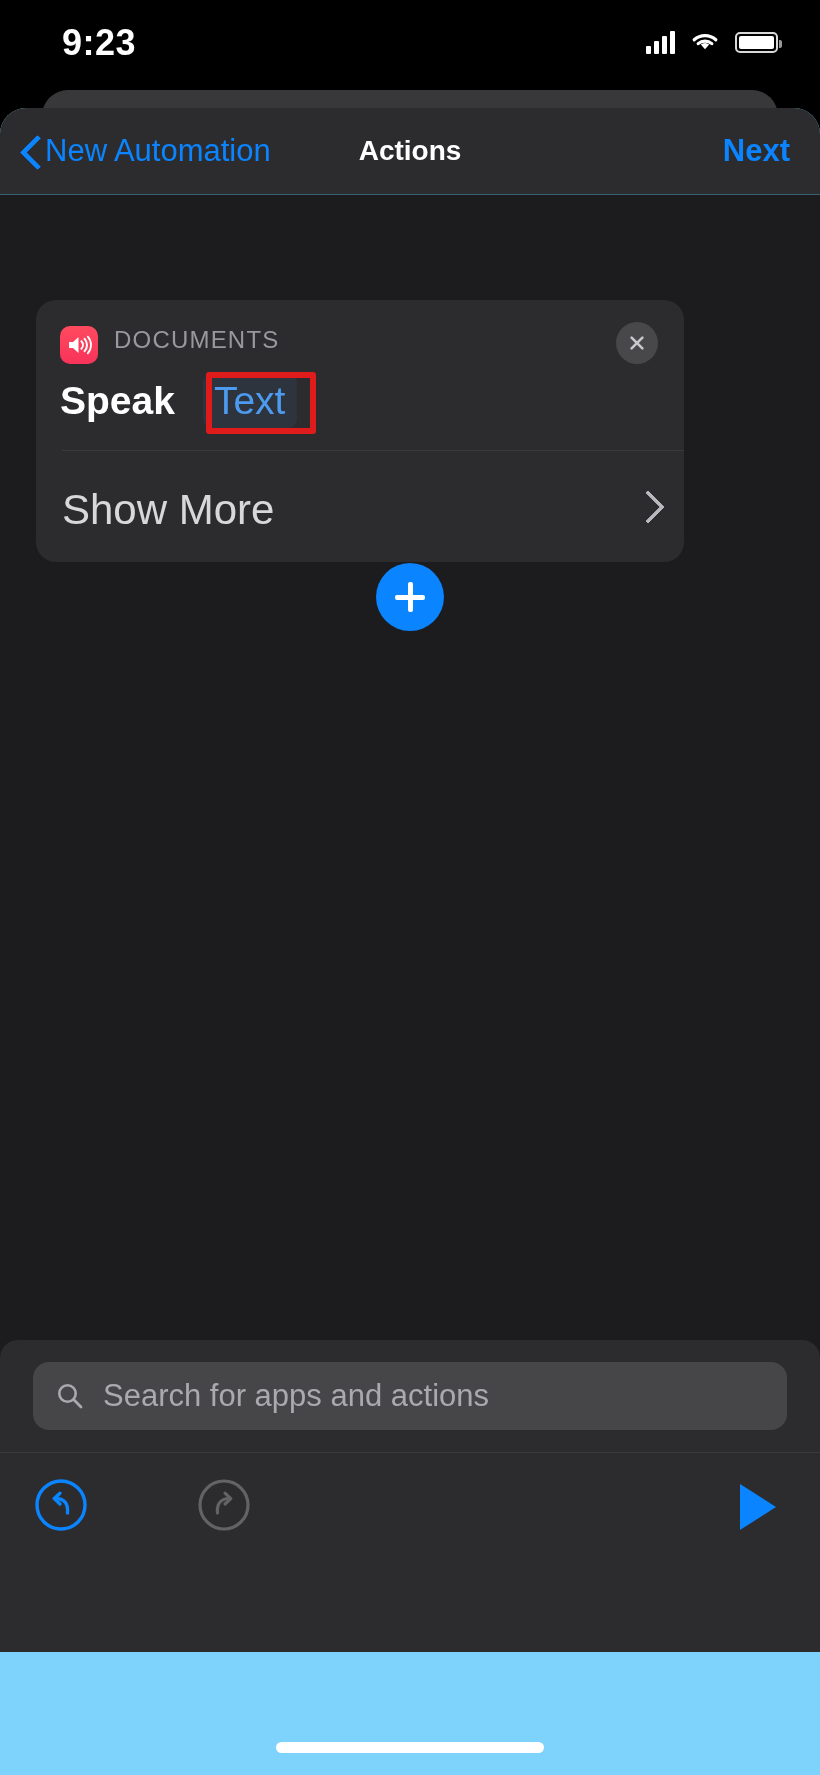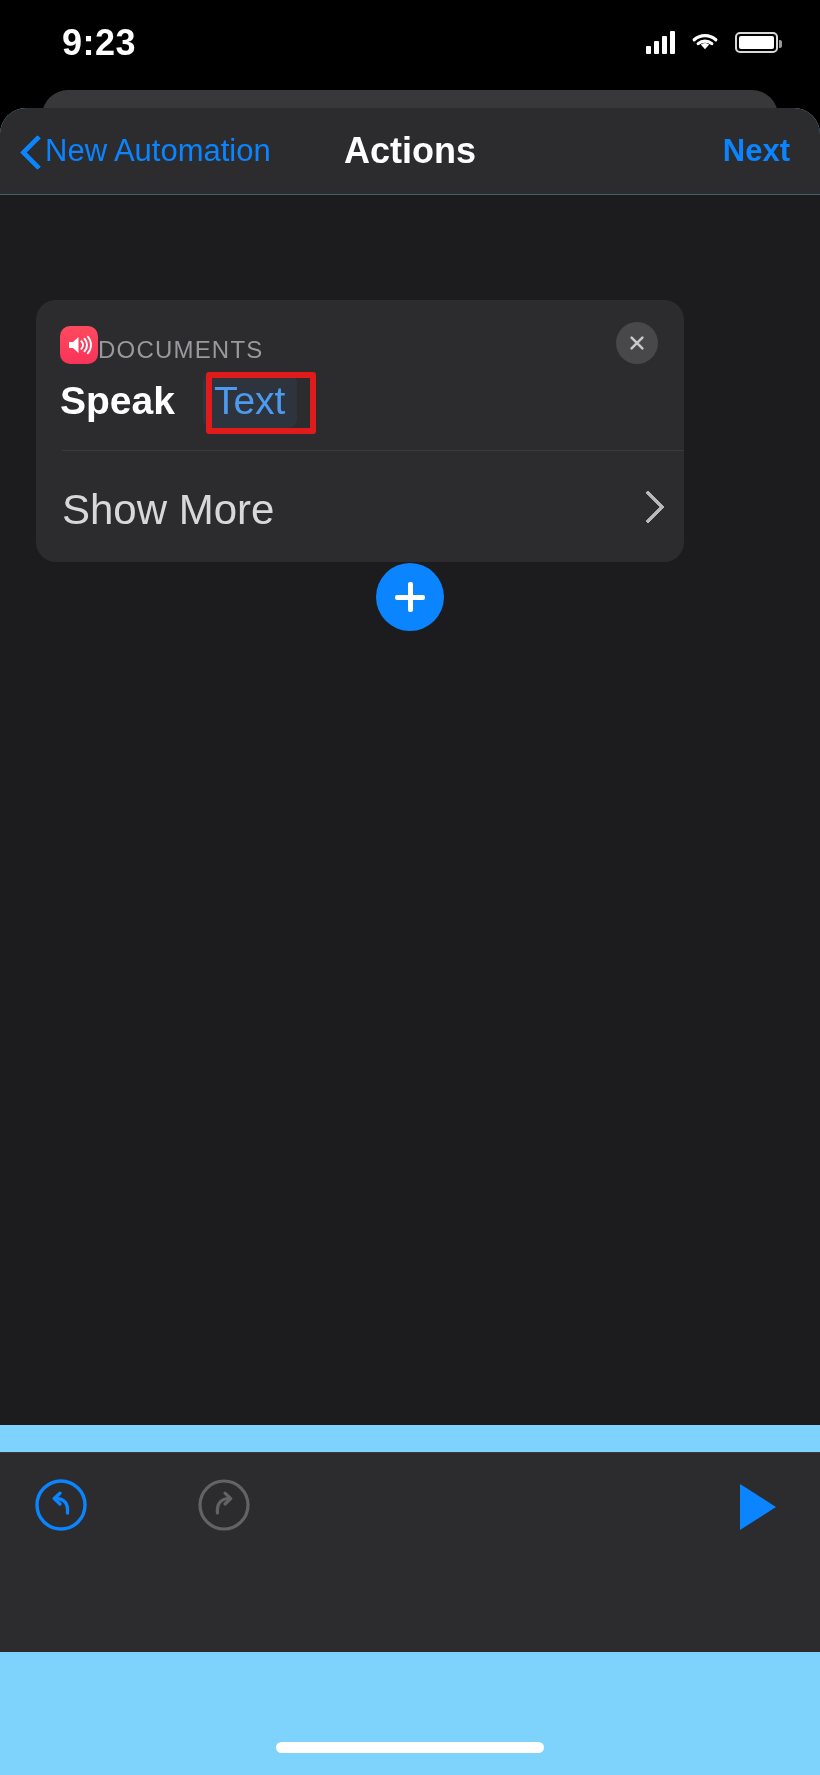--- a/index.html
+++ b/index.html
@@ -65,37 +65,37 @@
   }
   .chev-left::before{
     content:""; position:absolute; left:3px; top:4px;
     width:20px; height:20px;
     border-left:5px solid #0a84ff; border-bottom:5px solid #0a84ff;
     transform:rotate(45deg); border-radius:2px;
   }
   .nav-back-label { font-size:31px; font-weight:400; }
   .nav-title {
     position:absolute; left:0; right:0; text-align:center;
-    color:#fff; font-size:36px; font-weight:700; pointer-events:none;
+    color:#fff; font-size:28px; font-weight:700; pointer-events:none;
   }
   .nav-next {
     margin-left:auto; margin-right:30px; color:#0a84ff;
     font-size:31px; font-weight:700; cursor:pointer;
   }
   .nav-sep { height:1px; background:#000; opacity:.55; }
 
   
   .content { position:relative; height:1230px; background:#1c1c1e; }
 
   .action-card {
     position:absolute; left:36px; top:105px; width:648px;
     background:#2c2c2e; border-radius:20px;
   }
   .card-top { position:relative; padding:26px 24px 0 24px; }
-  .card-head { display:flex; align-items:flex-end; gap:0; }
+  .card-head { display:flex; align-items:flex-start; gap:16px; }
   .app-icon {
     width:38px; height:38px; border-radius:10px; flex:none;
     background:linear-gradient(180deg,#ff4a5e 0%,#f8335a 100%);
     display:flex; align-items:center; justify-content:center;
   }
   .card-cat {
     color:#98989e; font-size:24px; letter-spacing:1.2px; font-weight:400;
   }
   .card-close {
     position:absolute; right:26px; top:22px;
@@ -250,20 +250,29 @@
           <span class="chev-right"></span>
         </div>
       </div>
 
       <div class="add-btn">
         <span class="plus"></span>
       </div>
 
     </div>
 
+    <div class="search-panel">
+      <div class="search-field">
+        <svg width="30" height="30" viewBox="0 0 30 30">
+          <circle cx="12.5" cy="12.5" r="8.2" stroke="#a9a9ae" stroke-width="2.6" fill="none"></circle>
+          <path d="M18.6 18.6 L26 26" stroke="#a9a9ae" stroke-width="2.8" stroke-linecap="round"></path>
+        </svg>
+        <span class="search-ph">Search for apps and actions</span>
+      </div>
+    </div>
 
     <div class="toolbar">
       <span class="tb-undo">
         <svg width="56" height="56" viewBox="0 0 56 56">
           <circle cx="28" cy="28" r="24" stroke="#0a84ff" stroke-width="3.4" fill="none"></circle>
           <path d="M34.5 36 C35.5 26.5 31 21.5 22.5 21.5" stroke="#0a84ff" stroke-width="3.4" fill="none" stroke-linecap="round"></path>
           <path d="M27 16.2 L21.2 21.6 L27 27" stroke="#0a84ff" stroke-width="3.4" fill="none" stroke-linecap="round" stroke-linejoin="round"></path>
         </svg>
       </span>
       <span class="tb-redo">

